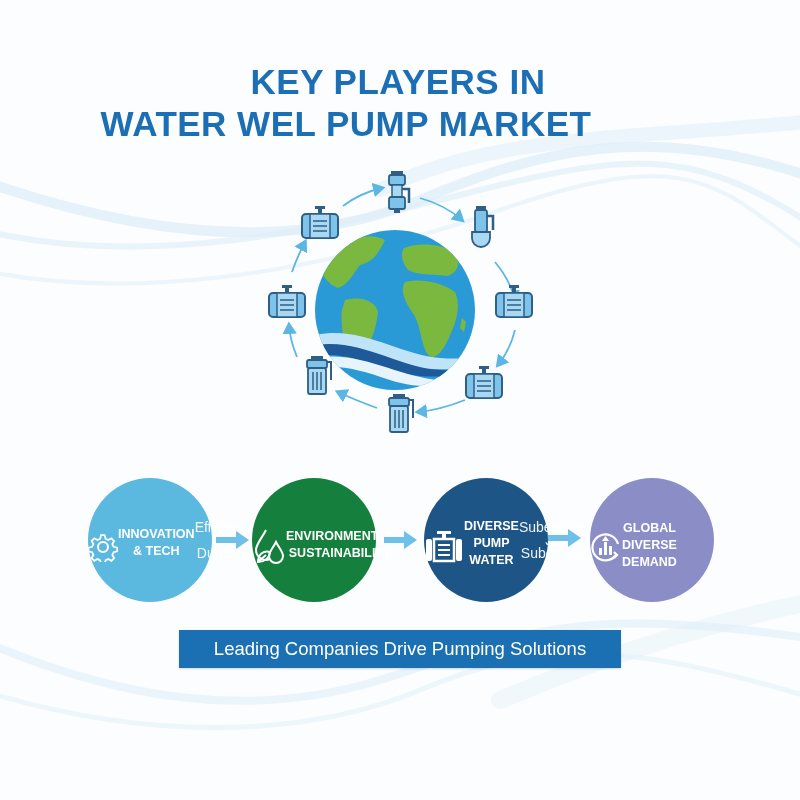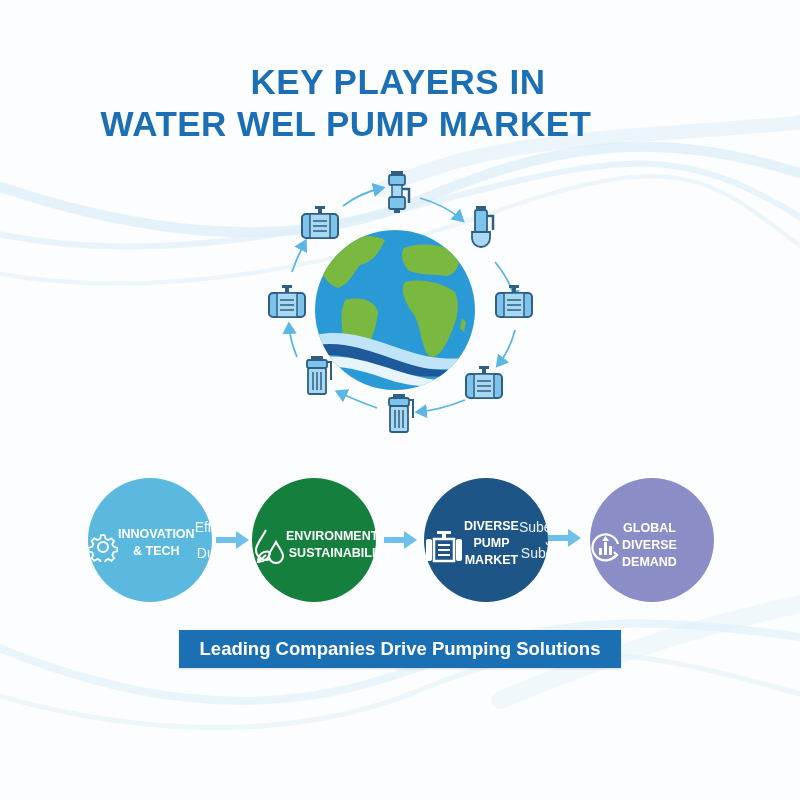--- a/index.html
+++ b/index.html
@@ -26,21 +26,21 @@
   .node .s { font-size:14px; line-height:13px; opacity:0.92; }
   .n1 { left:88px; top:478px; width:124px; height:124px; background:#5bb8df; }
   .n2 { left:252px; top:478px; width:124px; height:124px; background:#15803d; }
   .n3 { left:424px; top:478px; width:124px; height:124px; background:#1e5587;align-items:center; }
   .n4 { left:590px; top:478px; width:124px; height:124px; background:#8b8ec6; }
   .n2 .h { margin-top:10px; }
   .n4 .h { margin-top:10px; }
   .arrow { position:absolute; z-index:2; }
   .banner {
     position:absolute; left:179px; top:630px; width:442px; height:38px; z-index:2;
-    background:#1b6fb3; color:#fff; font-weight:bold; font-size:18.5px;
+    background:#1b6fb3; color:#fff; font-weight:normal; font-size:18.5px;
     display:flex; align-items:center; justify-content:center;
     box-shadow:0 1px 2px rgba(0,0,0,0.15);
   }
 </style>
 </head>
 <body>
 
 <svg class="bg-waves" viewBox="0 0 800 800">
   <g fill="none" stroke="#dcedf7" stroke-linecap="round">
     <path d="M-20 180 C 150 240, 300 250, 420 200 S 650 120, 820 180" stroke-width="10" opacity="0.7"></path>
@@ -179,21 +179,21 @@
         <rect x="32" y="9" width="6" height="22" rx="2"></rect>
       </g>
       <rect x="10" y="9" width="20" height="22" fill="none" stroke="#fff" stroke-width="2.5"></rect>
       <g stroke="#fff" stroke-width="2">
           <line x1="14" y1="15" x2="26" y2="15"></line>
           <line x1="14" y1="20" x2="26" y2="20"></line>
           <line x1="14" y1="25" x2="26" y2="25"></line>
         </g>
     </svg>
   </div>
-  <div class="h"><span>DIVERSE PUMP</span><br><span>MARKET</span></div>
+  <div class="h"><span>DIVERSE PUMP</span><br><span>WATER</span></div>
   <div class="s"><span>Suberrtnile, Jet</span><br><span>Suberrtnile</span></div>
 </div>
 
 <svg class="arrow" style="left:548px;top:528px" width="34" height="20" viewBox="0 0 34 20">
   <rect x="0" y="7" width="22" height="6" fill="#6ec0e8"></rect>
     <path d="M20 1 L33 10 L20 19 Z" fill="#6ec0e8"></path>
 </svg>
 
 <div class="node n4">
   <div class="ico">

